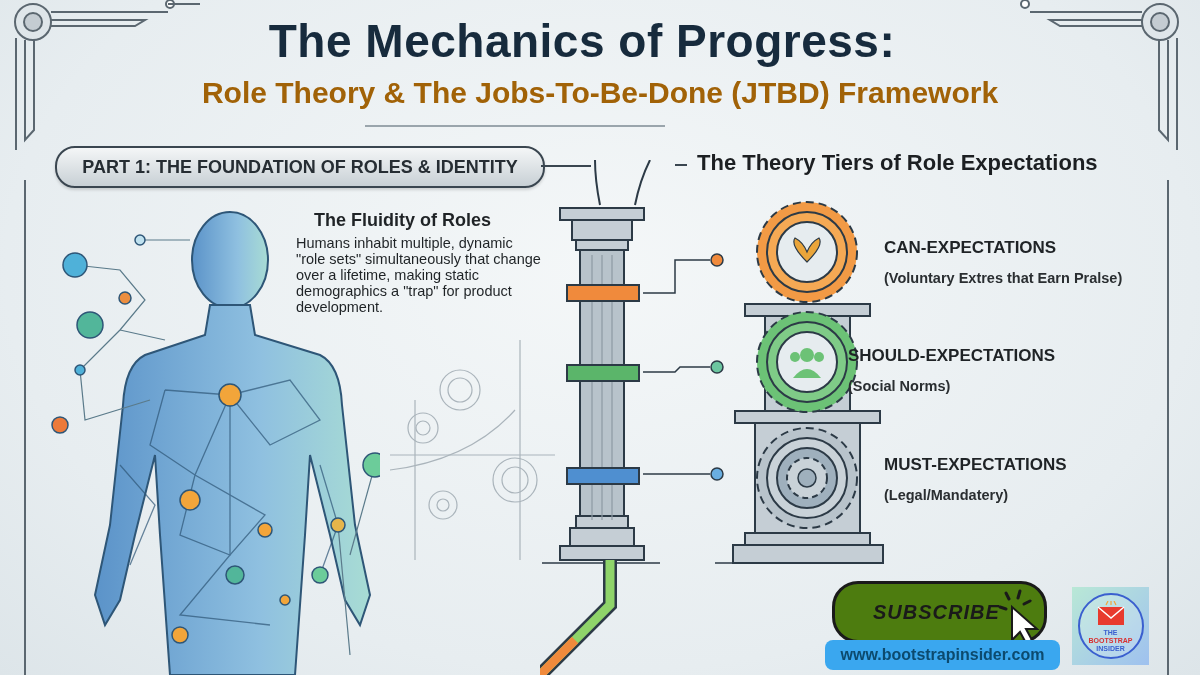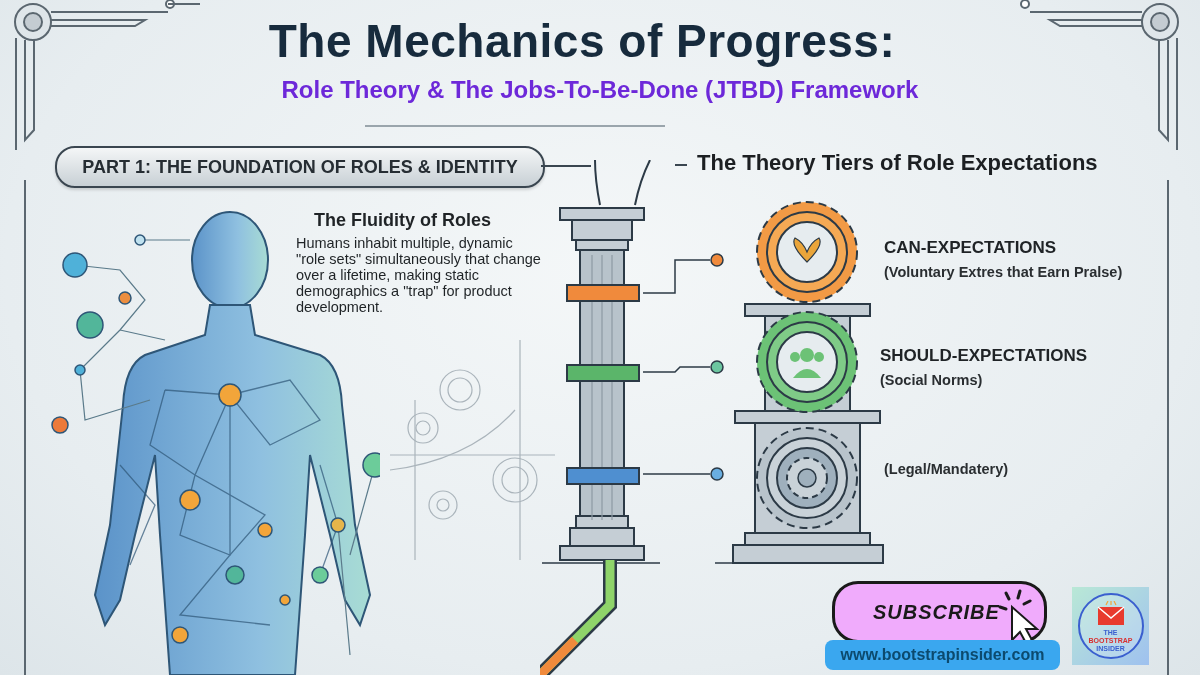--- a/index.html
+++ b/index.html
@@ -1,30 +1,30 @@
 <!DOCTYPE html>
 <html><head>
 <meta charset="utf-8">
 <style>
   html,body{margin:0;padding:0;}
   body{width:1200px;height:675px;overflow:hidden;background:#e9eff2;font-family:"Liberation Sans",sans-serif;position:relative;color:#1f2328;}
   .bg{position:absolute;inset:0;background:radial-gradient(ellipse at 50% 40%,#f4f7f8 0%,#e7edf0 70%,#dde5e9 100%);}
   .abs{position:absolute;}
   .title{left:0;width:1164px;top:14px;text-align:center;font-weight:bold;font-size:46px;color:#172b3d;letter-spacing:0.5px;}
-  .subtitle{left:0;width:1200px;top:76px;text-align:center;font-size:24px;color:#6d28d9;font-weight:bold;}
+  .subtitle{left:0;width:1200px;top:76px;text-align:center;font-size:30px;color:#a16207;font-weight:bold;}
   .title-rule{left:365px;width:300px;top:125px;height:2px;background:#9aa5ac;}
   .part-pill{left:55px;top:146px;height:38px;width:486px;border:2px solid #3a4650;border-radius:20px;background:linear-gradient(#f4f6f7,#c8d0d5);display:flex;align-items:center;justify-content:center;font-weight:bold;font-size:18px;color:#262d33;box-shadow:0 2px 3px rgba(0,0,0,.15);}
   .pill-line{left:541px;top:165px;width:50px;height:2px;background:#3a4650;}
   .tiers-heading{left:697px;top:150px;font-weight:bold;font-size:22px;color:#1c1f22;}
   .tiers-dash{left:675px;top:164px;width:12px;height:2px;background:#3a4650;}
   .fluid-title{left:296px;top:210px;font-weight:bold;font-size:18px;color:#1f2326;margin-left:18px;}
   .fluid-body{left:296px;top:235px;width:250px;font-size:14.5px;line-height:16px;color:#1f2326;}
   .tier-label{font-weight:bold;font-size:17px;color:#1f2326;}
-  .tier-sub{font-weight:bold;font-size:14.5px;color:#2a2e31;margin-top:6px;}
-  .subscribe{left:832px;top:581px;width:215px;height:62px;border:3px solid #1a1a1a;border-radius:26px;background:#f0abfc;display:flex;align-items:center;justify-content:flex-start;padding-left:38px;box-sizing:border-box;font-weight:bold;font-style:italic;font-size:20px;color:#1a1a1a;letter-spacing:1px;}
+  .tier-sub{font-weight:bold;font-size:14.5px;color:#2a2e31;margin-top:12px;}
+  .subscribe{left:832px;top:581px;width:215px;height:62px;border:3px solid #1a1a1a;border-radius:26px;background:#4d7c0f;display:flex;align-items:center;justify-content:flex-start;padding-left:38px;box-sizing:border-box;font-weight:bold;font-style:italic;font-size:20px;color:#1a1a1a;letter-spacing:1px;}
   .url{left:825px;top:640px;width:235px;height:30px;background:#3aa7ef;border-radius:8px;display:flex;align-items:center;justify-content:center;font-weight:bold;font-size:16px;color:#0c4a6e;}
   .logo{left:1072px;top:587px;width:77px;height:78px;background:linear-gradient(135deg,#b9e8d6,#9fc1ef);}
   .logo-circle{position:absolute;left:6px;top:6px;width:62px;height:62px;border:2px solid #3a5fcf;border-radius:50%;background:rgba(255,255,255,.2);}
   .logo-text{position:absolute;left:0;width:77px;top:42px;text-align:center;font-size:7px;font-weight:bold;line-height:8px;color:#d93030;}
 </style>
 </head>
 <body>
 
 <div class="bg"></div>
 
@@ -199,25 +199,26 @@
     <circle cx="82" cy="278" r="30" fill="#9fb0bd" stroke="#2c3a46" stroke-width="2"></circle>
     <circle cx="82" cy="278" r="20" fill="#c9d2d8" stroke="#2c3a46" stroke-width="2" stroke-dasharray="6 4"></circle>
     <circle cx="82" cy="278" r="9" fill="#9fb0bd" stroke="#2c3a46" stroke-width="1.5"></circle>
   </g>
 </svg>
 
 <div class="abs" style="left:884px;top:238px">
   <div class="tier-label">CAN-EXPECTATIONS</div>
   <div class="tier-sub">(Voluntary Extres that Earn Pralse)</div>
 </div>
-<div class="abs" style="left:880px;top:346px">
+<div class="abs" style="left:848px;top:346px">
   <div class="tier-label">SHOULD-EXPECTATIONS</div>
   <div class="tier-sub">(Social Norms)</div>
 </div>
 <div class="abs" style="left:884px;top:455px">
+  <div class="tier-label">MUST-EXPECTATIONS</div>
   <div class="tier-sub">(Legal/Mandatery)</div>
 </div>
 
 <div class="abs subscribe">
   <span>SUBSCRIBE</span>
 </div>
 <svg class="abs" style="left:990px;top:585px" width="60" height="60">
   <g stroke="#1a1a1a" stroke-width="3" stroke-linecap="round">
     <path d="M10 22 L16 24"></path>
       <path d="M16 8 L19 14"></path>

